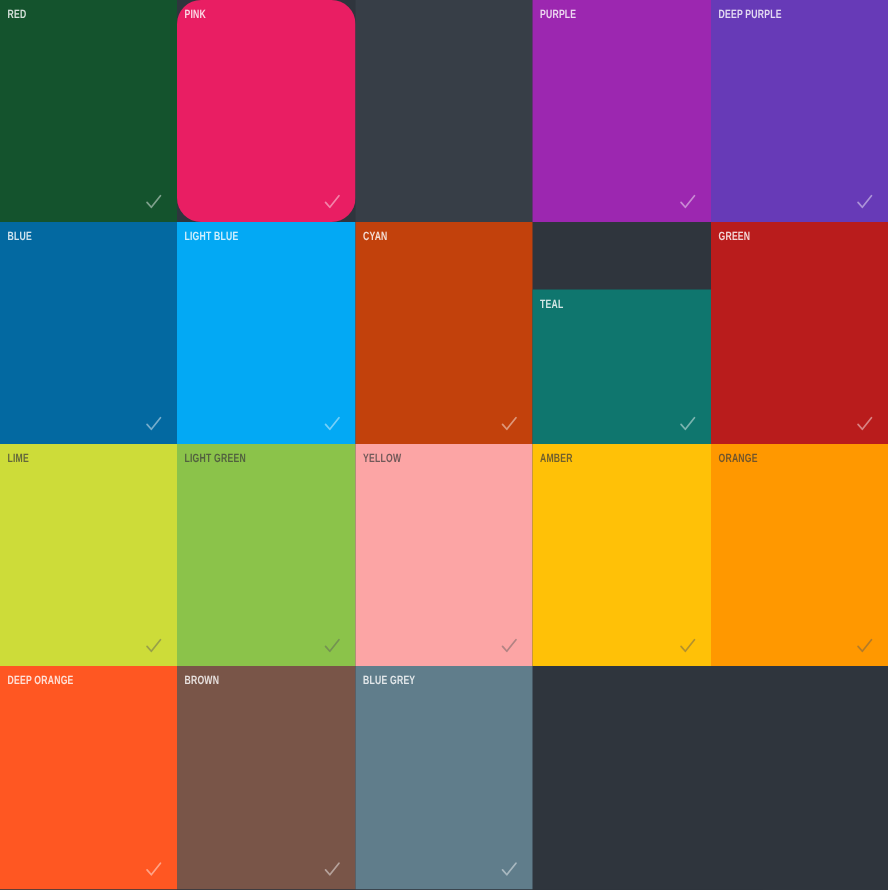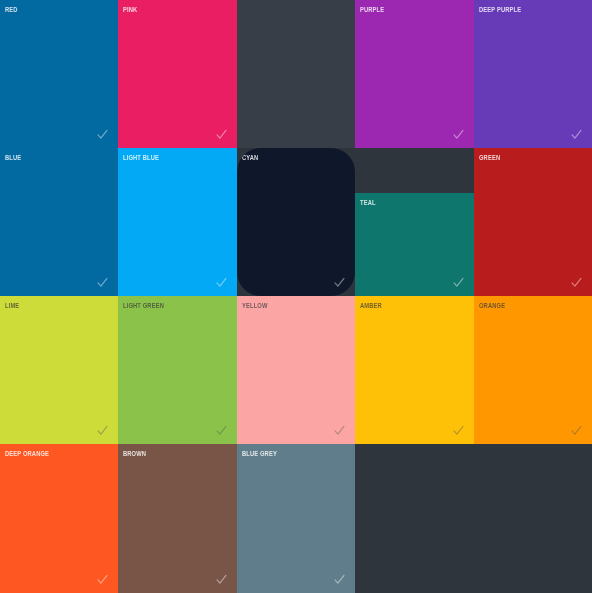--- a/index.html
+++ b/index.html
@@ -54,29 +54,29 @@
     opacity: 0.45;
   }
   .swatch-check svg { display: block; width: 100%; height: 100%; }
   .check-light { stroke: #ffffff; }
   .check-dark  { stroke: #5a5a5a; }
 </style>
 </head>
 <body>
 
 <div id="palette-grid">
-    <div class="swatch" style="background: #0369a1;">
+    <div class="swatch" style="background: #14532d;">
       <span class="swatch-label label-light">RED</span>
       <span class="swatch-check">
         <svg viewBox="0 0 16 16">
           <path d="M2.5 8.5 L6 12.5 L13.5 3" fill="none" stroke-width="1.4" stroke-linecap="round" stroke-linejoin="round" class="check-light"></path>
         </svg>
       </span>
     </div>
-    <div class="swatch" style="background: rgb(233, 30, 99);">
+    <div class="swatch" style="background: rgb(233, 30, 99); border-radius: 16px;">
       <span class="swatch-label label-light">PINK</span>
       <span class="swatch-check">
         <svg viewBox="0 0 16 16">
           <path d="M2.5 8.5 L6 12.5 L13.5 3" fill="none" stroke-width="1.4" stroke-linecap="round" stroke-linejoin="round" class="check-light"></path>
         </svg>
       </span>
     </div>
     <div class="swatch" style="background: rgb(55, 62, 71);"></div>
     <div class="swatch" style="background: rgb(156, 39, 176);">
       <span class="swatch-label label-light">PURPLE</span>
@@ -103,21 +103,21 @@
       </span>
     </div>
     <div class="swatch" style="background: rgb(3, 169, 244);">
       <span class="swatch-label label-light">LIGHT BLUE</span>
       <span class="swatch-check">
         <svg viewBox="0 0 16 16">
           <path d="M2.5 8.5 L6 12.5 L13.5 3" fill="none" stroke-width="1.4" stroke-linecap="round" stroke-linejoin="round" class="check-light"></path>
         </svg>
       </span>
     </div>
-    <div class="swatch" style="background: #0f172a; border-radius: 24px;">
+    <div class="swatch" style="background: #c2410c;">
       <span class="swatch-label label-light">CYAN</span>
       <span class="swatch-check">
         <svg viewBox="0 0 16 16">
           <path d="M2.5 8.5 L6 12.5 L13.5 3" fill="none" stroke-width="1.4" stroke-linecap="round" stroke-linejoin="round" class="check-light"></path>
         </svg>
       </span>
     </div>
     <div class="swatch" style="background: #0f766e; margin-top: 45px;">
       <span class="swatch-label label-light">TEAL</span>
       <span class="swatch-check">

